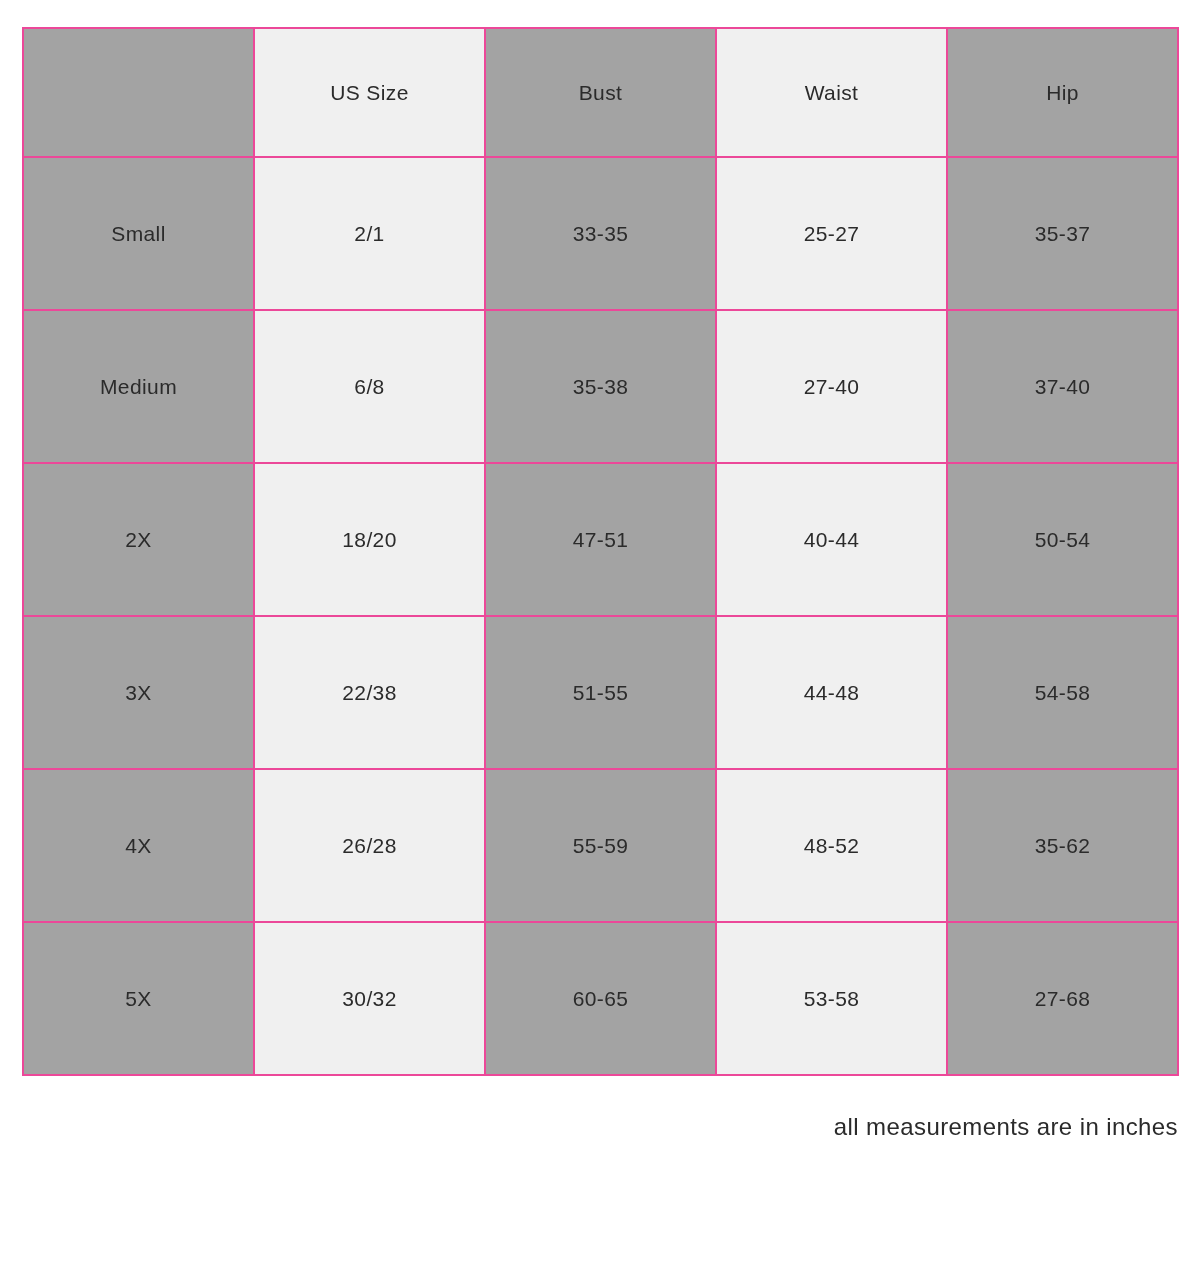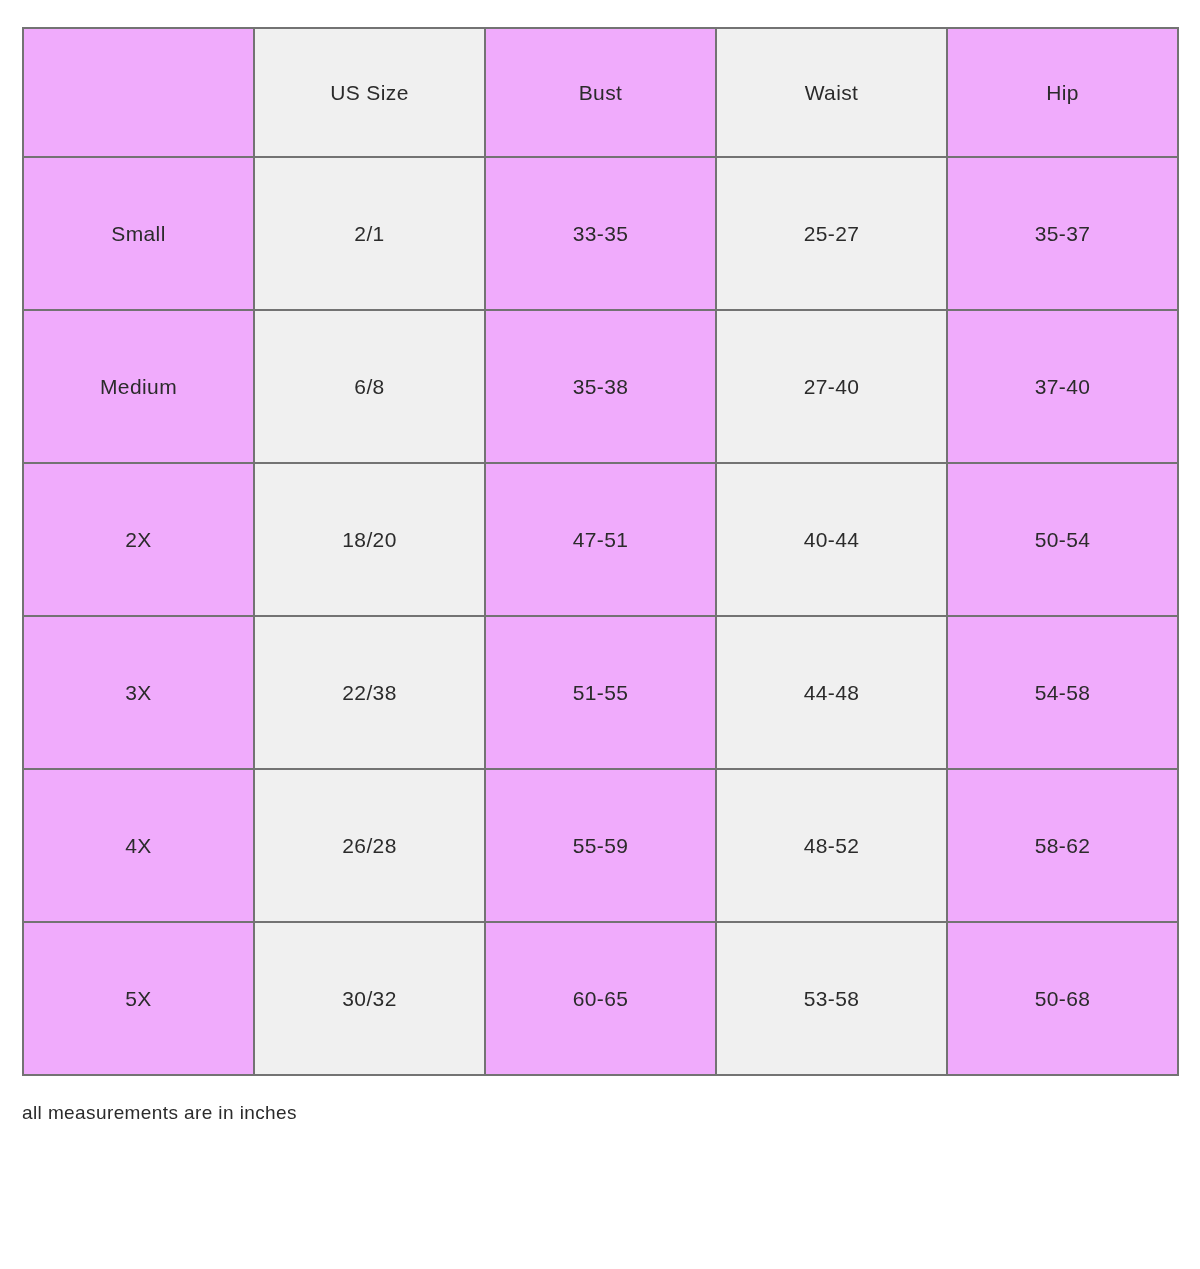--- a/index.html
+++ b/index.html
@@ -24,21 +24,21 @@
     border-collapse: collapse;
     table-layout: fixed;
     border: 2px solid #2b2b2b;
   }
 
   table.size-chart col.c-label { width: 231px; }
   table.size-chart col.c-data  { width: 231px; }
 
   table.size-chart th,
   table.size-chart td {
-    border: 2px solid #737373;
+    border: 2px solid #ec4899;
     text-align: center;
     vertical-align: middle;
     color: #2b2b2b;
     font-weight: 400;
     font-size: 21px;
     letter-spacing: 0.4px;
     line-height: 1.2;
   }
 
   table.size-chart thead th {
@@ -48,30 +48,30 @@
   table.size-chart tbody td {
     height: 153px;
   }
 
   
   .shaded {
     background: #f0f0f0;
   }
 
   .plain {
-    background: #f0abfc;
+    background: #a3a3a3;
   }
 
   .footnote {
     width: 1156px;
-    text-align: left;
+    text-align: right;
     color: #2b2b2b;
-    font-size: 19px;
+    font-size: 24px;
     letter-spacing: 0.4px;
-    padding-top: 26px;
+    padding-top: 37px;
   }
 </style>
 </head>
 <body>
 
 <div class="page">
 
   <table class="size-chart">
     <colgroup>
       <col class="c-label">
@@ -116,27 +116,27 @@
         <td class="shaded">22/38</td>
         <td class="plain">51-55</td>
         <td class="shaded">44-48</td>
         <td class="plain">54-58</td>
       </tr>
       <tr>
         <td class="plain">4X</td>
         <td class="shaded">26/28</td>
         <td class="plain">55-59</td>
         <td class="shaded">48-52</td>
-        <td class="plain">58-62</td>
+        <td class="plain">35-62</td>
       </tr>
       <tr>
         <td class="plain">5X</td>
         <td class="shaded">30/32</td>
         <td class="plain">60-65</td>
         <td class="shaded">53-58</td>
-        <td class="plain">50-68</td>
+        <td class="plain">27-68</td>
       </tr>
     </tbody>
   </table>
 
   <div class="footnote">all measurements are in inches</div>
 
 </div>
 
 </body></html>

